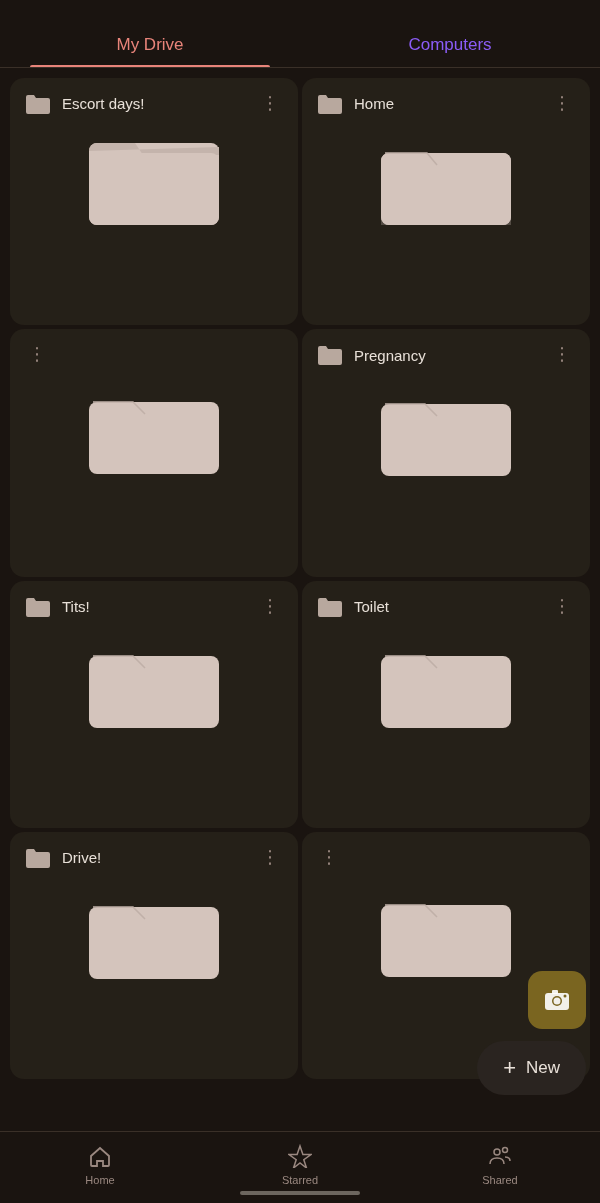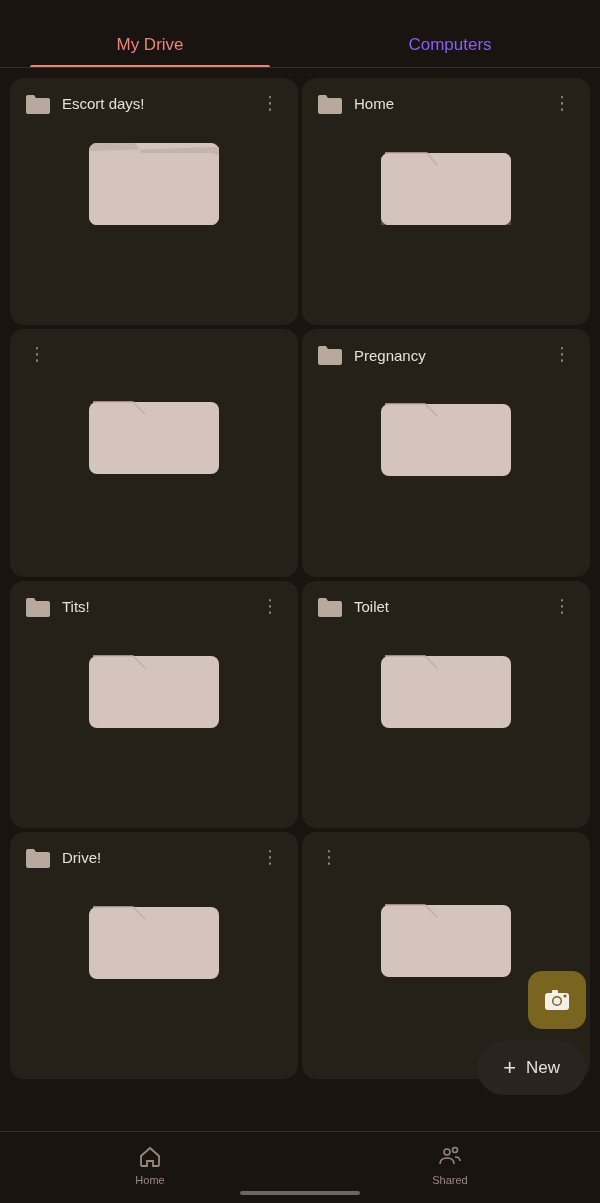--- a/index.html
+++ b/index.html
@@ -391,20 +391,28 @@
 
   <div class="nav-item">
     <div class="nav-icon">
       <svg width="24" height="24" viewBox="0 0 24 24" fill="none">
         <path d="M3 12L12 4l9 8v9a1 1 0 01-1 1H15v-5h-6v5H4a1 1 0 01-1-1v-9z" stroke="#9a8880" stroke-width="1.8" fill="none"></path>
       </svg>
     </div>
     <span class="nav-label">Home</span>
   </div>
 
+  <div class="nav-item">
+    <div class="nav-icon">
+      <svg width="24" height="24" viewBox="0 0 24 24" fill="none">
+        <path d="M12 2l2.9 8.5H23l-7.2 5.2 2.7 8.3L12 19l-6.5 5 2.7-8.3L1 10.5h8.1z" stroke="#9a8880" stroke-width="1.5" fill="none"></path>
+      </svg>
+    </div>
+    <span class="nav-label">Starred</span>
+  </div>
 
   <div class="nav-item">
     <div class="nav-icon">
       <svg width="24" height="24" viewBox="0 0 24 24" fill="none">
         <circle cx="9" cy="8" r="3" stroke="#9a8880" stroke-width="1.5" fill="none"></circle>
         <circle cx="17" cy="6" r="2.5" stroke="#9a8880" stroke-width="1.5" fill="none"></circle>
         <path d="M2 20c0-4 3-6 7-6s7 2 7 6" stroke="#9a8880" stroke-width="1.5" fill="none"></path>
         <path d="M17 13c2.5 0 5 1.2 5 4" stroke="#9a8880" stroke-width="1.5" fill="none"></path>
       </svg>
     </div>

